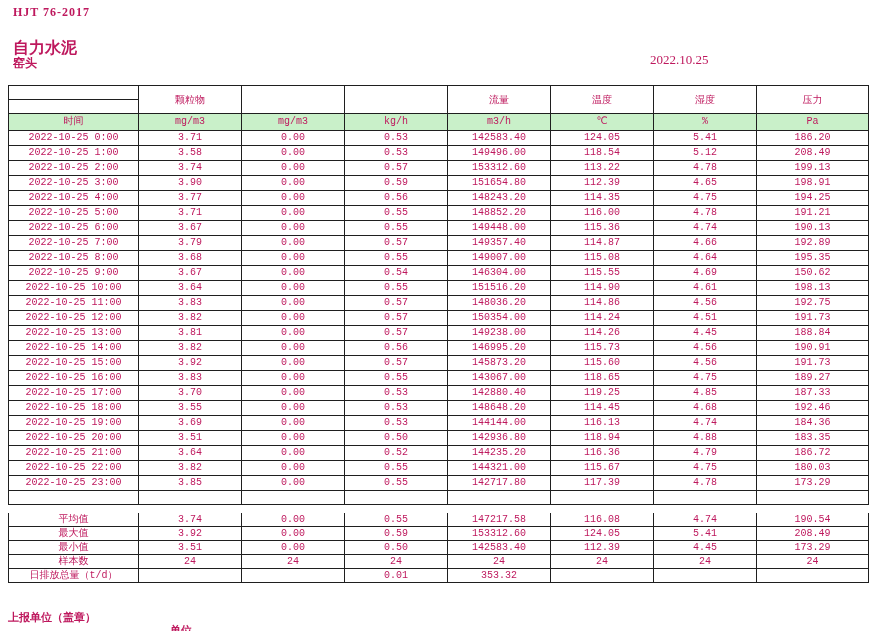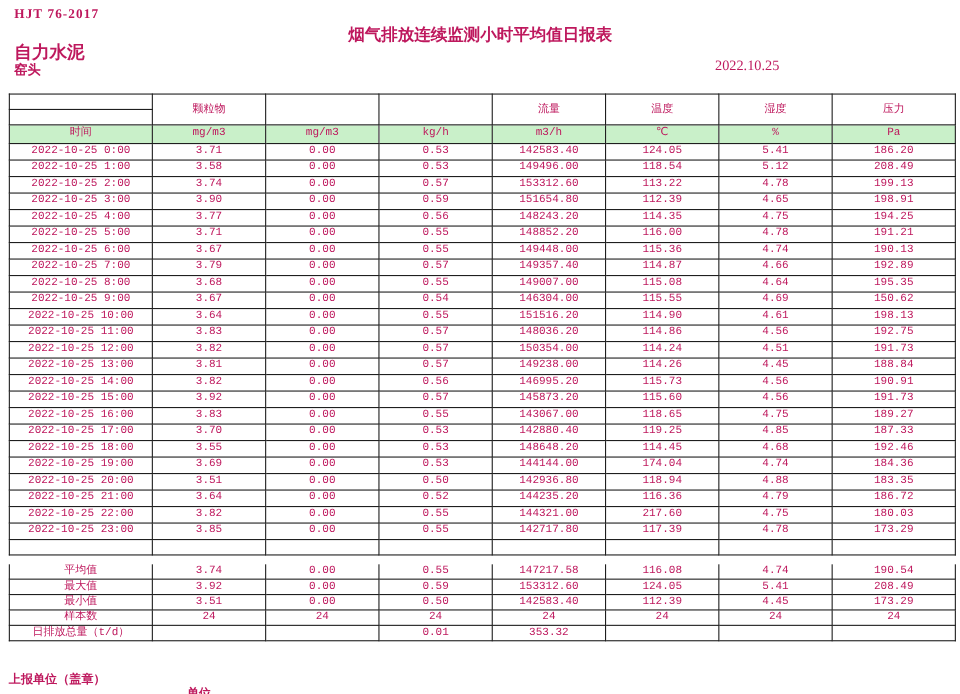--- a/index.html
+++ b/index.html
@@ -43,21 +43,20 @@
   .foot-note1 { position:absolute; left:8px; top:593px; font-weight:bold; font-size:11px; }
   .foot-note2 { position:absolute; left:8px; top:610px; font-weight:bold; font-size:11px; }
   .foot-unit  { position:absolute; left:170px; top:610px; font-weight:bold; font-size:11px;margin-top:13px; }
 </style>
 </head>
 <body>
 
 <div class="page">
 
   <div class="std-code">HJT 76-2017</div>
-  <div class="title">烟气排放连续监测小时平均值日报表</div>
   <div class="company">自力水泥</div>
   <div class="station">窑头</div>
   <div class="date">2022.10.25</div>
 
   <table class="report">
     <colgroup>
       <col style="width:130px">
         <col style="width:103px">
         <col style="width:103px">
         <col style="width:103px">
@@ -281,21 +280,21 @@
           <td>114.45</td>
           <td>4.68</td>
           <td>192.46</td>
         </tr>
         <tr>
           <td>2022-10-25 19:00</td>
           <td>3.69</td>
           <td>0.00</td>
           <td>0.53</td>
           <td>144144.00</td>
-          <td>174.04</td>
+          <td>116.13</td>
           <td>4.74</td>
           <td>184.36</td>
         </tr>
         <tr>
           <td>2022-10-25 20:00</td>
           <td>3.51</td>
           <td>0.00</td>
           <td>0.50</td>
           <td>142936.80</td>
           <td>118.94</td>
@@ -311,21 +310,21 @@
           <td>116.36</td>
           <td>4.79</td>
           <td>186.72</td>
         </tr>
         <tr>
           <td>2022-10-25 22:00</td>
           <td>3.82</td>
           <td>0.00</td>
           <td>0.55</td>
           <td>144321.00</td>
-          <td>217.60</td>
+          <td>115.67</td>
           <td>4.75</td>
           <td>180.03</td>
         </tr>
         <tr>
           <td>2022-10-25 23:00</td>
           <td>3.85</td>
           <td>0.00</td>
           <td>0.55</td>
           <td>142717.80</td>
           <td>117.39</td>

